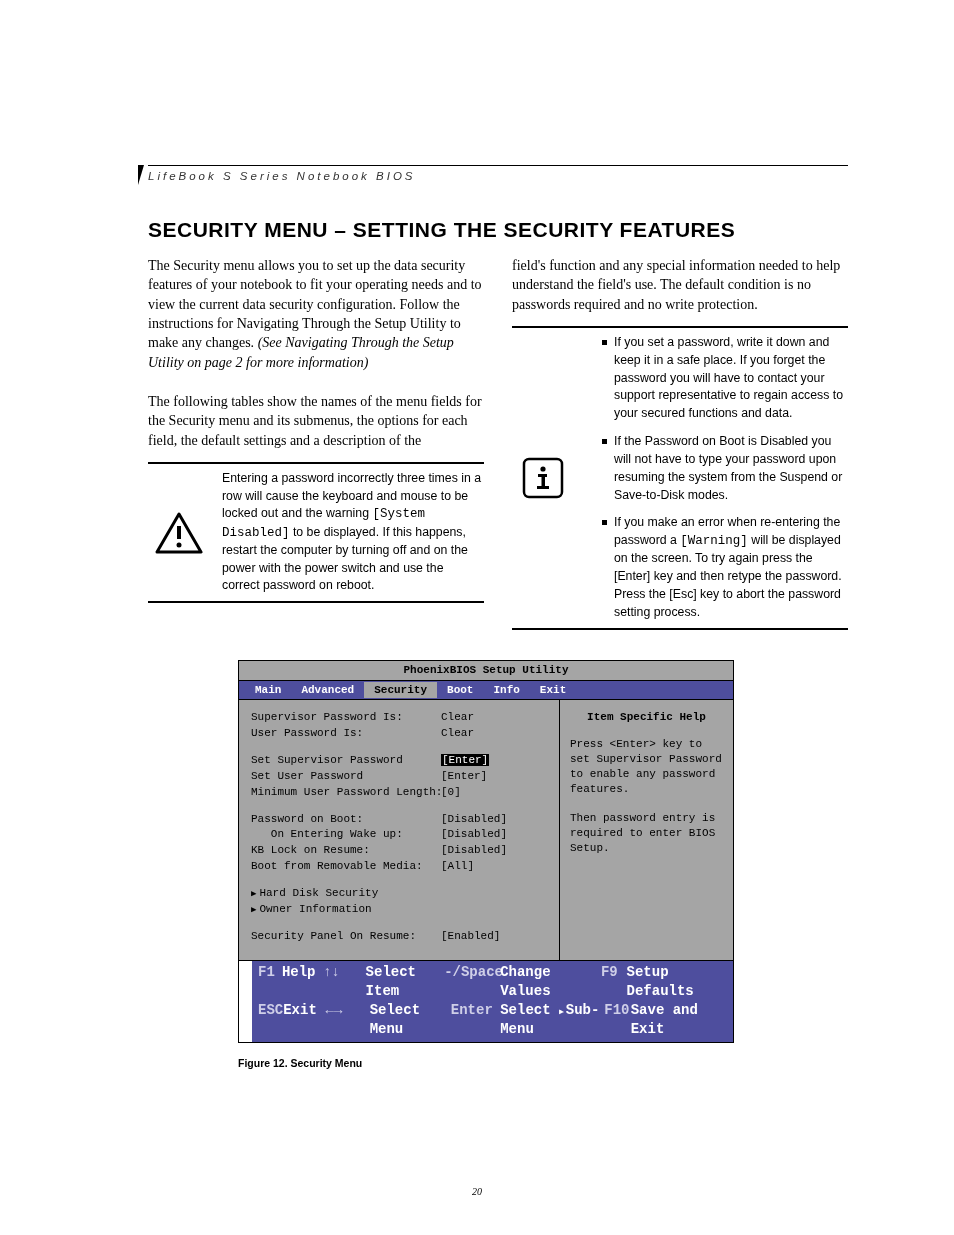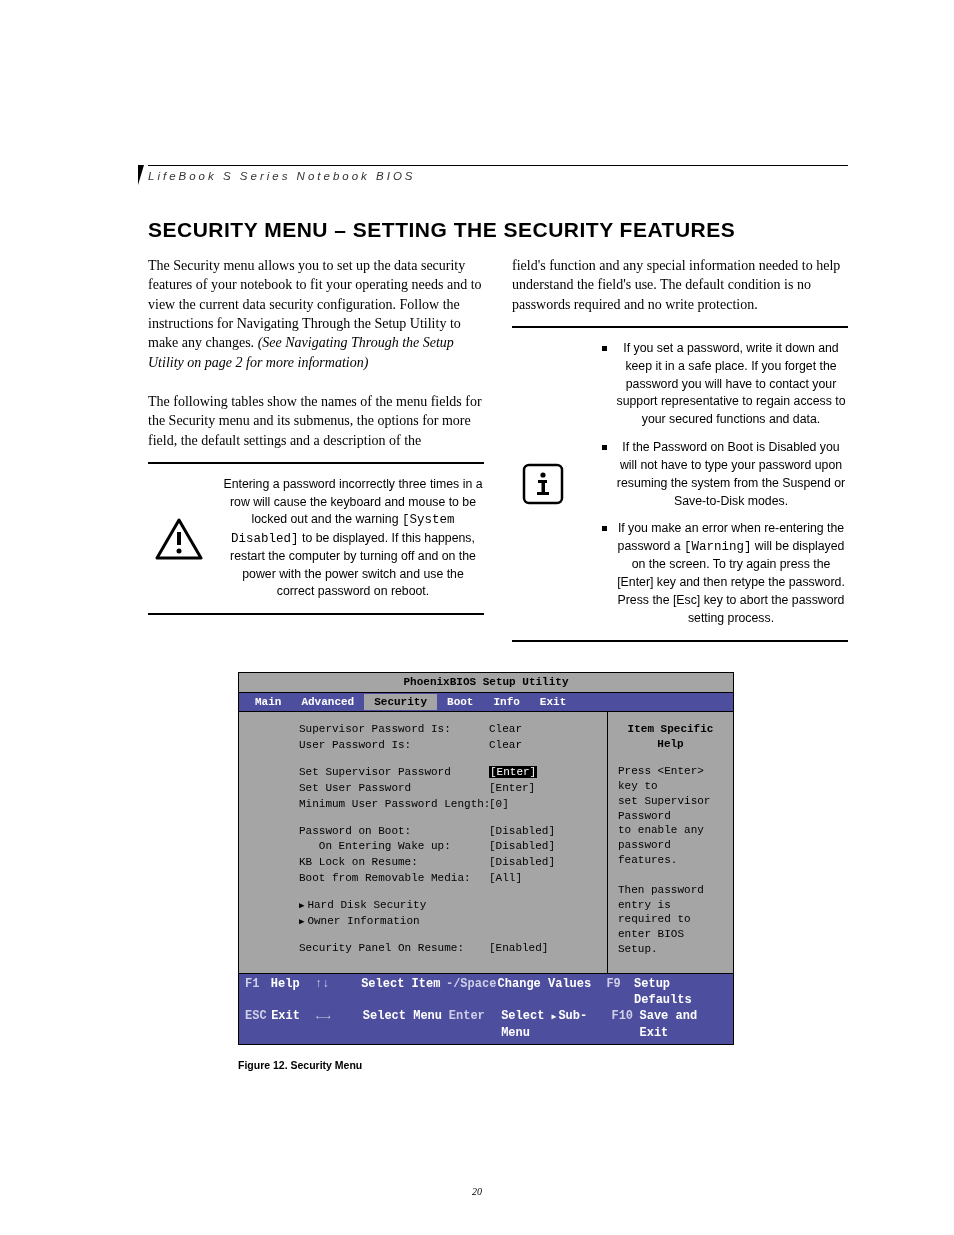--- a/index.html
+++ b/index.html
@@ -61,29 +61,28 @@
     margin-bottom: 20px;
   }
   .ital { font-style: italic; }
   .mono-inline {
     font-family: "Courier New", monospace;
     font-size: 12.5px;
   }
   .note-box {
     border-top: 2.5px solid #000;
     border-bottom: 2.5px solid #000;
-    padding: 12px 0;
+    padding: 6px 0;
     display: flex;
     gap: 12px;
     align-items: center;
     font-family: Verdana, Geneva, sans-serif;
     font-size: 12.3px;
     line-height: 1.45;
     margin: 10px 0 0 0;
-    text-align: center;
   }
   .note-box .icon-cell {
     flex: 0 0 62px;
     display: flex;
     justify-content: center;
     align-items: center;
   }
   .note-box ul {
     margin: 0;
     padding-left: 16px;
@@ -157,21 +156,21 @@
   .bios-right {
     flex: 1 1 38%;
     border-left: 1px solid #000;
     padding: 10px 10px 16px 10px;
     margin-left: 44px;
   }
   .bios-row {
     display: flex;
     margin-bottom: 1px;
   }
-  .bios-row .label { width: 190px; white-space: pre; margin-left: 48px; }
+  .bios-row .label { width: 190px; white-space: pre; }
   .bios-row .value { }
   .bios-spacer { height: 11px; }
   .bios-selected {
     background: #000;
     color: #fff;
     padding: 0 1px;
   }
   .bios-submenu::before {
     content: "▶";
     font-size: 9px;
@@ -180,22 +179,23 @@
   .bios-help-title {
     text-align: center;
     font-weight: bold;
     margin-bottom: 12px;
   }
   .bios-footer {
     background: #4e4e9e;
     color: #fff;
     padding: 2px 6px 3px 6px;
     font-weight: bold;
-    font-size: 12px;
+    font-size: 14px;
     line-height: 1.35;
+    margin-left: 13px;
   }
   .bios-footer .frow {
     display: flex;
   }
   .bios-footer .k1 { width: 28px; color: #cfcfe8; }
   .bios-footer .l1 { width: 48px; }
   .bios-footer .k2 { width: 50px; color: #cfcfe8; }
   .bios-footer .l2 { width: 92px; }
   .bios-footer .k3 { width: 56px; color: #cfcfe8; }
   .bios-footer .l3 { width: 118px; }
@@ -229,21 +229,21 @@
 
   <div class="running-head">LifeBook S Series Notebook BIOS</div>
 
   <h1 class="section-title">SECURITY MENU – SETTING THE SECURITY FEATURES</h1>
 
   <div class="two-col">
     <div class="col">
       <p class="lead">
         <span>The Security menu allows you to set up the data security features of your notebook to fit your operating needs and to view the current data security configuration. Follow the instructions for Navigating Through the Setup Utility to make any changes. </span><span class="ital">(See Navigating Through the Setup Utility on page 2 for more information)</span>
       </p>
-      <p>The following tables show the names of the menu fields for the Security menu and its submenus, the options for more field, the default settings and a description of the</p>
+      <p>The following tables show the names of the menu fields for the Security menu and its submenus, the options for each field, the default settings and a description of the</p>
 
       <div class="note-box">
         <div class="icon-cell">
           <span class="warning-icon">
             <svg width="48" height="42" viewBox="0 0 48 42">
               <polygon points="24,2 46,40 2,40" fill="none" stroke="#000" stroke-width="3" stroke-linejoin="round"></polygon>
               <rect x="22" y="14" width="4" height="13" fill="#000"></rect>
               <circle cx="24" cy="33" r="2.5" fill="#000"></circle>
             </svg>
           </span>

